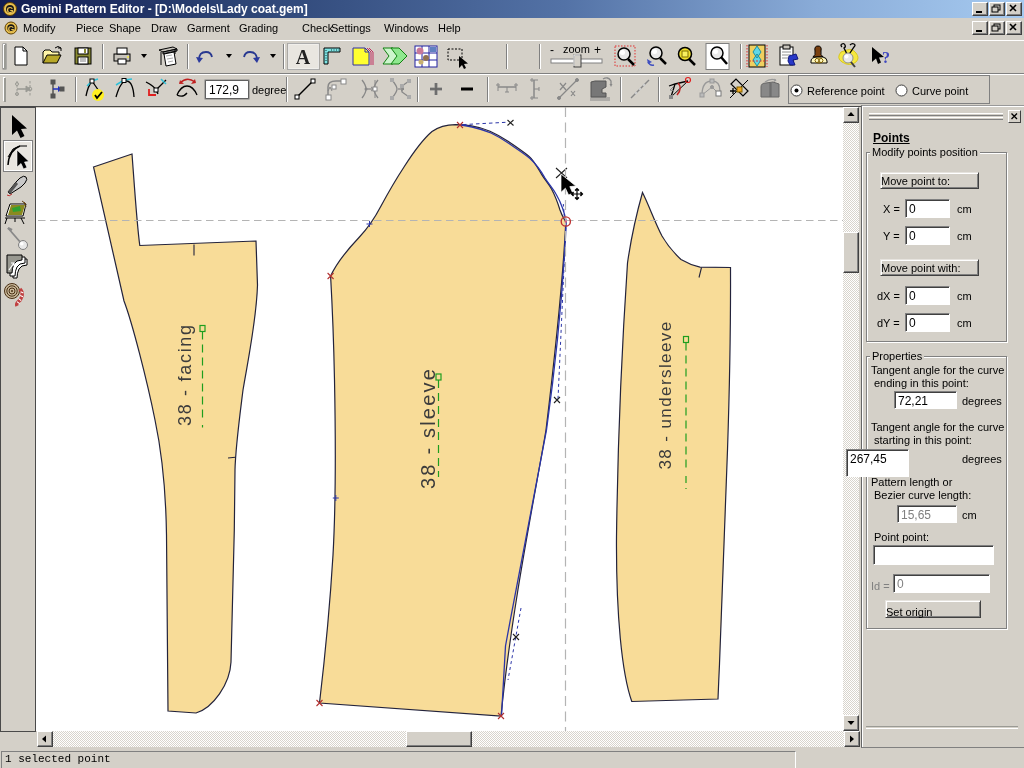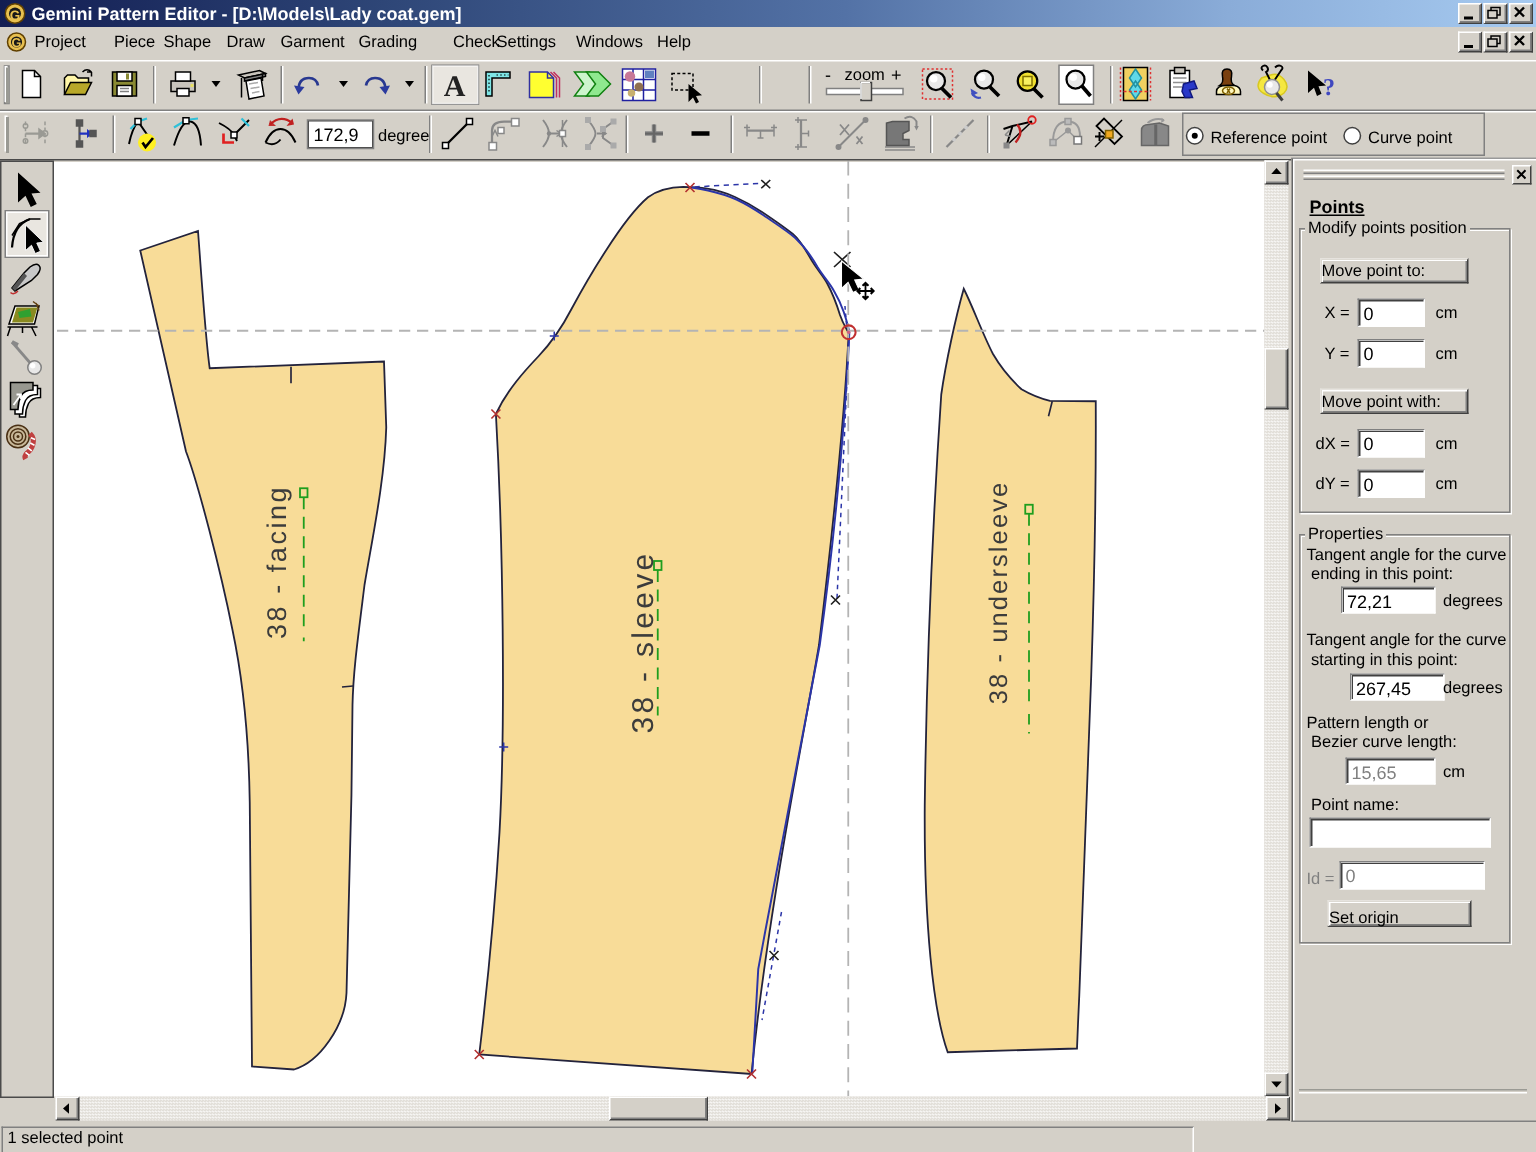--- a/index.html
+++ b/index.html
@@ -13,21 +13,21 @@
 .menuitem{position:absolute;top:4px;font-size:11px;}
 .tb1{left:0;top:40px;width:1024px;height:33px;background:#D4D0C8;border-top:1px solid #fff;}
 .tb2{left:0;top:73px;width:1024px;height:32px;background:#D4D0C8;border-top:1px solid #808080;box-shadow:inset 0 1px 0 #fff;}
 .palette{left:0;top:107px;width:36px;height:625px;background:#D4D0C8;border:1px solid #4a4a4a;box-sizing:border-box;}
 .canvas{left:36px;top:108px;width:807px;height:623px;background:#fff;}
 .canvasedge{left:0px;top:106px;width:861px;height:1px;background:#4a4a4a;}
 .vscroll{left:843px;top:107px;width:16px;height:624px;background-image:conic-gradient(#fff 25%,#d8d4cc 0 50%,#fff 0 75%,#d8d4cc 0);background-size:2px 2px;}
 .hscroll{left:37px;top:731px;width:823px;height:16px;background-image:conic-gradient(#fff 25%,#d8d4cc 0 50%,#fff 0 75%,#d8d4cc 0);background-size:2px 2px;}
 .sbtn{background:#D4D0C8;border:1px solid;border-color:#fff #404040 #404040 #fff;box-shadow:inset -1px -1px 0 #808080;box-sizing:border-box;}
 .rpanel{left:861px;top:105px;width:163px;height:643px;background:#D4D0C8;border-left:1px solid #666;box-shadow:inset 1px 1px 0 #fff;border-top:1px solid #999;border-bottom:1px solid #808080;box-sizing:border-box;}
-.statusbar{left:0;top:748px;width:1024px;height:20px;background:#D4D0C8;}
+.statusbar{left:0;top:748px;width:1024px;height:20px;background:#D4D0C8;font-family:Liberation Mono, monospace;}
 .spanel{position:absolute;top:3px;height:14px;border:1px solid;border-color:#808080 #fff #fff #808080;padding:1px 3px;font-size:11px;}
 .gbox{position:absolute;border:1px solid #808080;box-shadow:1px 1px 0 #fff,inset 1px 1px 0 #fff;}
 .gboxlabel{position:absolute;background:#D4D0C8;padding:0 2px;font-size:11px;}
 .btn{position:absolute;background:#D4D0C8;border:1px solid;border-color:#e6e3de #404040 #404040 #e6e3de;box-shadow:inset 1px 1px 0 #fff,inset -1px -1px 0 #808080;text-align:left;font-size:11px;box-sizing:border-box;}
 .input{position:absolute;background:#fff;border:1px solid;border-color:#808080 #fff #fff #808080;box-shadow:inset 1px 1px 0 #404040;font-size:12px;padding:2px 0 0 3px;box-sizing:border-box;}
 .lbl{position:absolute;font-size:11px;}
 </style></head>
 <body>
 
 <div class="abs titlebar"></div>
@@ -47,21 +47,21 @@
 <div class="abs wbtn" style="left:1006px;top:2px"><svg width="14" height="12">
       <path d="M3 2 L9 8 M9 2 L3 8" stroke="#000" stroke-width="1.6"></path>
     </svg></div>
 
 <div class="abs menubar">
 <svg class="abs" style="left:4px;top:3px" width="14" height="14">
       <circle cx="7" cy="7" r="6" fill="#E8C050" stroke="#604000"></circle>
       <circle cx="7" cy="7" r="3.7" fill="#181818"></circle>
       <text x="7" y="10.5" font-size="8.5" font-weight="bold" fill="#E8C050" text-anchor="middle">G</text>
     </svg>
-<div class="menuitem" style="left:23px">Project</div>
+<div class="menuitem" style="left:23px">Modify</div>
 <div class="menuitem" style="left:76px">Piece</div>
 <div class="menuitem" style="left:109px">Shape</div>
 <div class="menuitem" style="left:151px">Draw</div>
 <div class="menuitem" style="left:187px">Garment</div>
 <div class="menuitem" style="left:239px">Grading</div>
 <div class="menuitem" style="left:302px">Check</div>
 <div class="menuitem" style="left:331px">Settings</div>
 <div class="menuitem" style="left:384px">Windows</div>
 <div class="menuitem" style="left:438px">Help</div>
 <div class="abs wbtn" style="left:972px;top:3px"><svg width="14" height="12">
@@ -598,27 +598,27 @@
 <div class="lbl" style="left:957px;top:317px">cm</div>
 
 <div class="gbox" style="left:866px;top:356px;width:139px;height:271px"></div>
 <div class="gboxlabel" style="left:870px;top:350px">Properties</div>
 <div class="lbl" style="left:871px;top:364px">Tangent angle for the curve</div>
 <div class="lbl" style="left:874px;top:377px">ending in this point:</div>
 <div class="input" style="left:894px;top:391px;width:63px;height:18px">72,21</div>
 <div class="lbl" style="left:962px;top:395px">degrees</div>
 <div class="lbl" style="left:871px;top:421px">Tangent angle for the curve</div>
 <div class="lbl" style="left:874px;top:434px">starting in this point:</div>
-<div class="input" style="left:900px;top:449px;width:63px;height:18px">267,45</div>
+<div class="input" style="left:846px;top:449px;width:63px;height:28px">267,45</div>
 <div class="lbl" style="left:962px;top:453px">degrees</div>
 <div class="lbl" style="left:871px;top:476px">Pattern length or</div>
 <div class="lbl" style="left:874px;top:489px">Bezier curve length:</div>
 <div class="input" style="left:897px;top:505px;width:60px;height:18px;color:#808080">15,65</div>
 <div class="lbl" style="left:962px;top:509px">cm</div>
-<div class="lbl" style="left:874px;top:531px">Point name:</div>
+<div class="lbl" style="left:874px;top:531px">Point point:</div>
 <div class="input" style="left:873px;top:545px;width:121px;height:20px"></div>
 <div class="lbl" style="left:871px;top:580px;color:#808080">Id =</div>
 <div class="input" style="left:893px;top:574px;width:97px;height:19px;color:#808080">0</div>
 <div class="btn" style="left:885px;top:600px;width:96px;height:18px;padding-top:5px">Set origin</div>
 
 <div class="abs statusbar">
 <div class="spanel" style="left:1px;width:787px">1 selected point</div>
 </div>
 
 </body></html>

